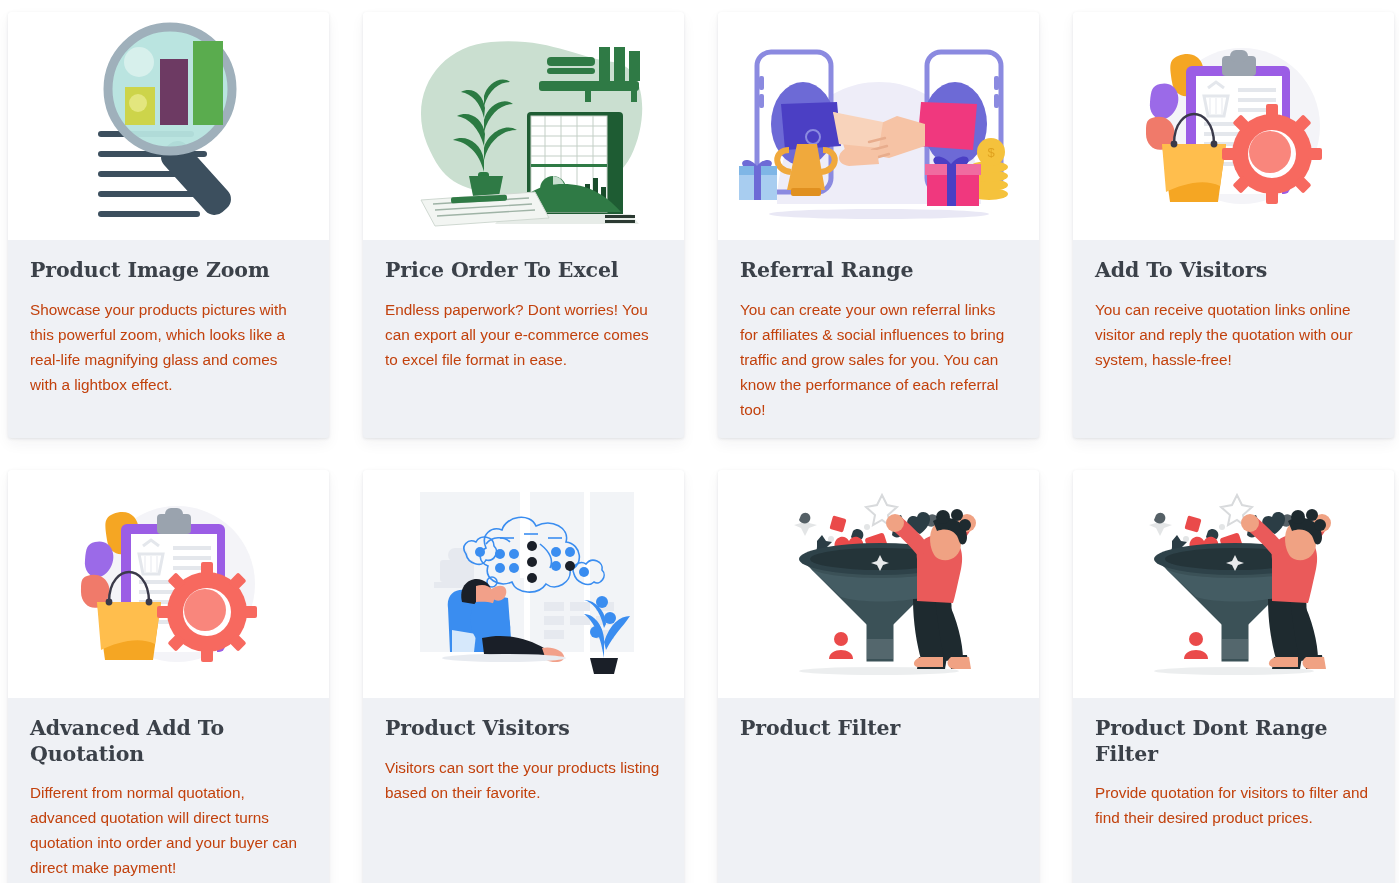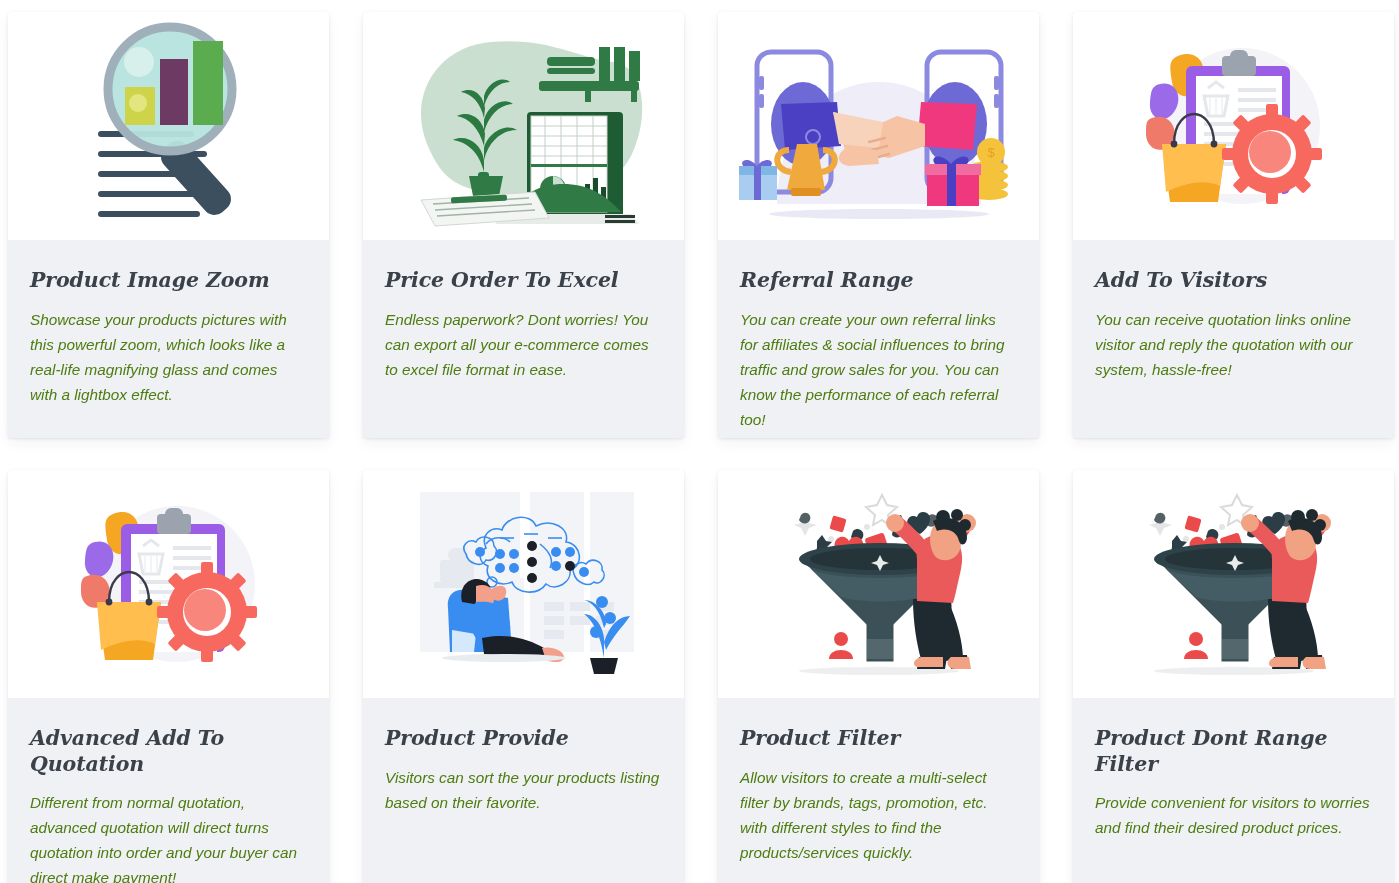--- a/index.html
+++ b/index.html
@@ -27,35 +27,35 @@
   }
   .card-media {
     height: 228px;
     background: #ffffff;
     display: flex;
     align-items: center;
     justify-content: center;
     flex: 0 0 228px;
   }
   .card-media svg { display: block; }
-  .card-body { padding: 28px 22px 20px 22px; font-style: italic; }
+  .card-body { padding: 18px 22px 20px 22px; }
   .card-title {
     font-family: "DejaVu Serif", "Liberation Serif", serif;
     font-weight: 700;
     font-size: 20.5px;
     line-height: 1.25;
     color: #3b4149;
     letter-spacing: -0.1px;
     margin-bottom: 13px;
   }
   .card-desc {
     font-family: "Liberation Sans", sans-serif;
     font-size: 15.3px;
     line-height: 25px;
-    color: #4d7c0f;
+    color: #c2410c;
   }
 </style>
 </head>
 <body>
 
 <div class="feature-grid">
 
   <div class="feature-card">
     <div class="card-media">
       <svg width="200" height="215" viewBox="0 0 200 215">
@@ -401,21 +401,21 @@
           <path d="M200 176 C196 150 188 138 180 132 C192 132 202 148 200 164Z" fill="#3a8df0"></path>
           <path d="M200 160 C206 142 216 134 226 134 C218 146 210 152 202 168Z" fill="#3a8df0"></path>
           <path d="M200 146 C196 128 188 120 180 118 C192 118 202 130 202 142Z" fill="#3a8df0"></path>
           <circle cx="198" cy="120" r="6" fill="#3a8df0"></circle>
           <circle cx="206" cy="136" r="6" fill="#3a8df0"></circle>
           <circle cx="192" cy="150" r="6" fill="#3a8df0"></circle>
         </g>
       </svg>
     </div>
     <div class="card-body">
-      <div class="card-title">Product Provide</div>
+      <div class="card-title">Product Visitors</div>
       <div class="card-desc">Visitors can sort the your products listing based on their favorite.</div>
     </div>
   </div>
 
   <div class="feature-card">
     <div class="card-media">
       <svg width="215" height="195" viewBox="0 0 215 195">
         <g fill="#e3e5e6">
           <path d="M30 36 l4 -8 4 8 8 2 -8 3 -4 8 -4 -8 -7 -3Z"></path>
           <path d="M106 18 l5 -10 5 10 10 2 -9 8 2 11 -8 -6 -9 5 2 -10 -9 -8Z" fill="none" stroke="#d8dadc" stroke-width="2"></path>
@@ -466,21 +466,20 @@
           <path d="M164 38 C176 34 190 42 190 56 C190 70 178 76 168 72 C158 68 156 44 164 38Z" fill="#f0a283"></path>
           <path d="M162 34 C176 26 196 34 196 50 C196 58 190 60 188 54 C186 44 176 40 166 44Z" fill="#1e2a2f"></path>
           <circle cx="172" cy="30" r="7" fill="#1e2a2f"></circle>
           <circle cx="186" cy="28" r="6" fill="#1e2a2f"></circle>
           <circle cx="194" cy="38" r="6" fill="#1e2a2f"></circle>
         </g>
       </svg>
     </div>
     <div class="card-body">
       <div class="card-title">Product Filter</div>
-      <div class="card-desc">Allow visitors to create a multi-select filter by brands, tags, promotion, etc. with different styles to find the products/services quickly.</div>
     </div>
   </div>
 
   <div class="feature-card">
     <div class="card-media">
       <svg width="215" height="195" viewBox="0 0 215 195">
         <g fill="#e3e5e6">
           <path d="M30 36 l4 -8 4 8 8 2 -8 3 -4 8 -4 -8 -7 -3Z"></path>
           <path d="M106 18 l5 -10 5 10 10 2 -9 8 2 11 -8 -6 -9 5 2 -10 -9 -8Z" fill="none" stroke="#d8dadc" stroke-width="2"></path>
           <circle cx="150" cy="28" r="3"></circle>
@@ -530,17 +529,17 @@
           <path d="M164 38 C176 34 190 42 190 56 C190 70 178 76 168 72 C158 68 156 44 164 38Z" fill="#f0a283"></path>
           <path d="M162 34 C176 26 196 34 196 50 C196 58 190 60 188 54 C186 44 176 40 166 44Z" fill="#1e2a2f"></path>
           <circle cx="172" cy="30" r="7" fill="#1e2a2f"></circle>
           <circle cx="186" cy="28" r="6" fill="#1e2a2f"></circle>
           <circle cx="194" cy="38" r="6" fill="#1e2a2f"></circle>
         </g>
       </svg>
     </div>
     <div class="card-body">
       <div class="card-title">Product Dont Range Filter</div>
-      <div class="card-desc">Provide convenient for visitors to worries and find their desired product prices.</div>
+      <div class="card-desc">Provide quotation for visitors to filter and find their desired product prices.</div>
     </div>
   </div>
 
 </div>
 
 </body></html>

